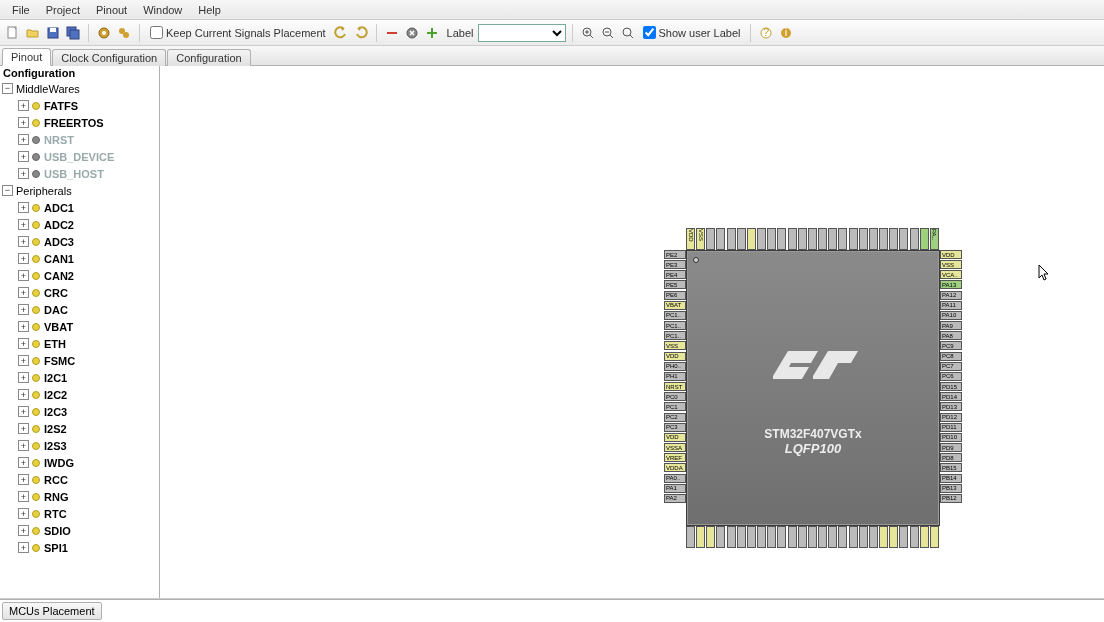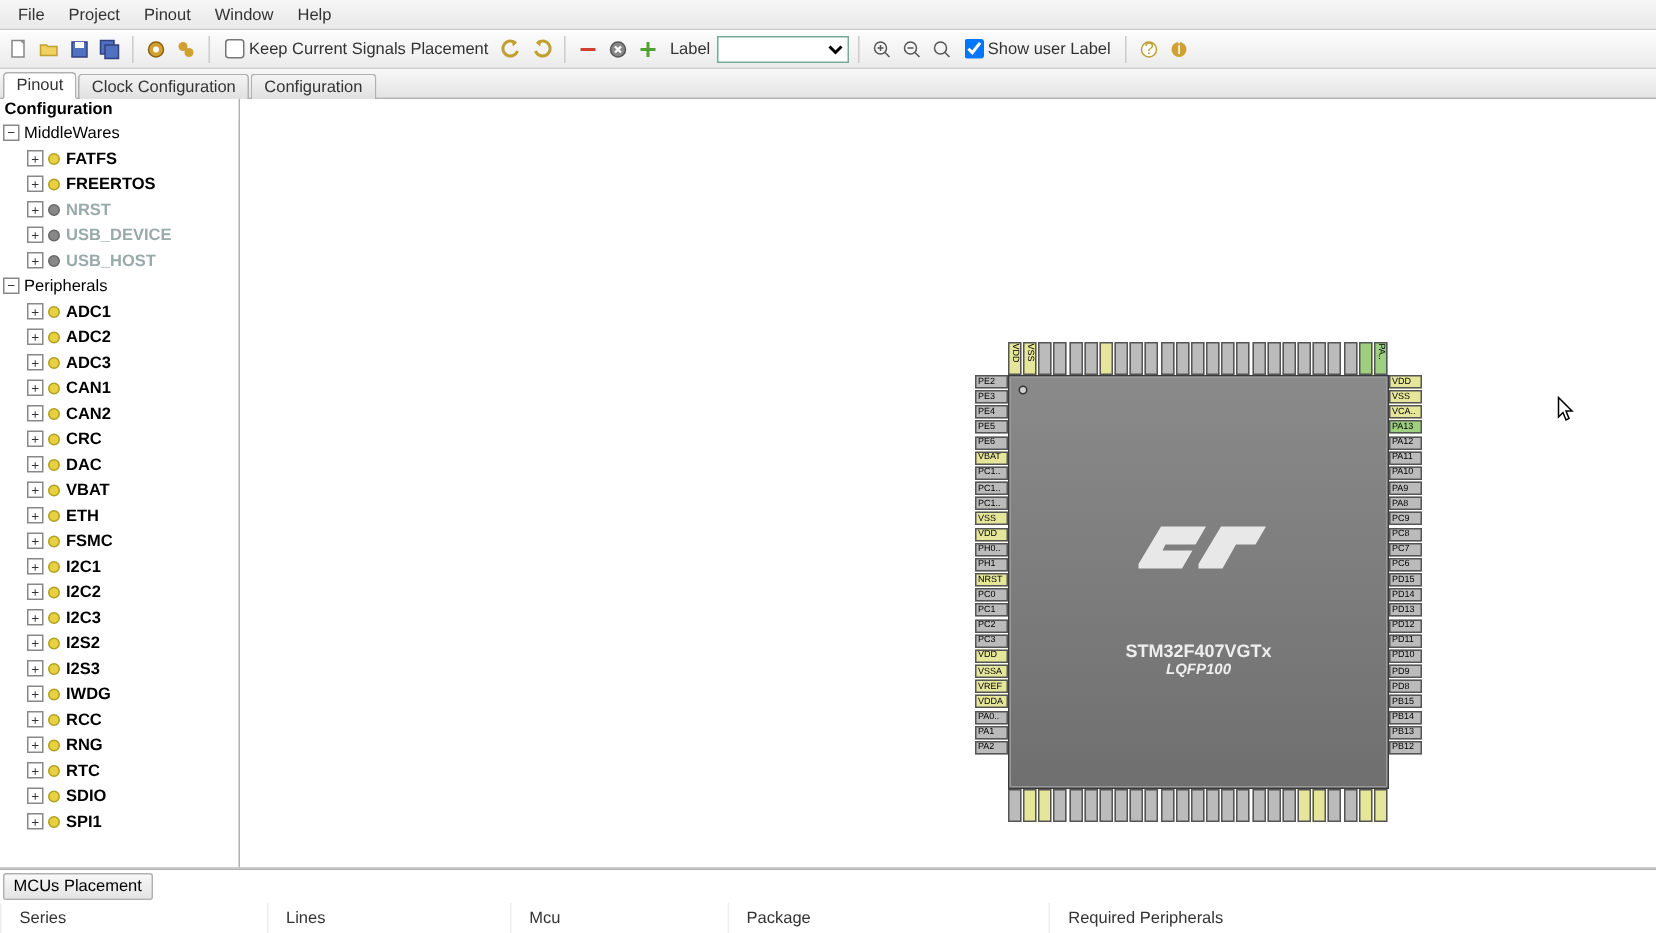--- a/index.html
+++ b/index.html
@@ -25,26 +25,26 @@
 .tree-node .lbl { font-weight: normal; color: #000; }
 .tree-child { display: flex; align-items: center; height: 17px; padding-left: 18px; cursor: pointer; }
 .tree-child .exp { width: 11px; height: 11px; border: 1px solid #888; display: inline-flex; align-items: center; justify-content: center; margin-right: 3px; font-size: 9px; color: #333; background: #fff; }
 .tree-child .dot { width: 8px; height: 8px; border-radius: 50%; margin-right: 4px; }
 .tree-child .dot.y { background: #e8d040; border: 1px solid #b0a020; }
 .tree-child .dot.g { background: #888; border: 1px solid #666; }
 .tree-child .lbl { font-weight: bold; }
 .tree-child .lbl.en { color: #000; }
 .tree-child .lbl.dis { color: #9aa; }
 .workspace { flex: 1; position: relative; background: #fff; overflow: hidden; }
-.chip-wrap { position: absolute; left: 490px; top: 162px; width: 298px; height: 320px; text-decoration: underline; }
+.chip-wrap { position: absolute; left: 504px; top: 162px; width: 298px; height: 320px; text-decoration: underline; }
 .chip { position: absolute; left: 22px; top: 22px; right: 22px; bottom: 22px; background: linear-gradient(#8a8a8a,#6f6f6f); border: 1px solid #3a3a3a; box-shadow: inset 0 0 0 1px #999; }
 .chip .dot { position: absolute; left: 6px; top: 6px; width: 6px; height: 6px; border-radius: 50%; background: #d0d0d0; border: 1px solid #333; }
 .chip .logo { position: absolute; left: 50%; top: 90px; transform: translateX(-50%); color: #eee; font-weight: bold; font-size: 40px; font-style: italic; }
 .chip .txt1 { position: absolute; left: 50%; top: 176px; transform: translateX(-50%); color: #eee; font-weight: bold; font-size: 12px; }
-.chip .txt2 { position: absolute; left: 50%; top: 190px; transform: translateX(-50%); color: #eee; font-weight: bold; font-style: italic; font-size: 10px; }
+.chip .txt2 { position: absolute; left: 50%; top: 190px; transform: translateX(-50%); color: #eee; font-weight: bold; font-style: italic; font-size: 13px; }
 .pin { position: absolute; font-size: 6px; background: #e6e69a; border: 1px solid #555; display: flex; align-items: center; padding: 0 1px; overflow: hidden; }
 .pin.gray { background: #bbb; }
 .pin.green { background: #9ed080; }
 .pin.left, .pin.right { width: 22px; height: 9px; }
 .pin.top, .pin.bottom { width: 9px; height: 22px; writing-mode: vertical-rl; text-orientation: mixed; }
 .cursor { position: absolute; left: 878px; top: 198px; font-size: 14px; color: #000; pointer-events: none; }
 .bottom-panel { border-top: 1px solid #b0b0b0; }
 .bp-header { background: linear-gradient(#f8f8f8,#e4e4e4); padding: 2px 6px; border: 1px solid #b0b0b0; display: inline-block; margin: 2px; border-radius: 2px; }
 .bp-table { width: 100%; border-collapse: collapse; }
 .bp-table th { text-align: left; font-weight: normal; padding: 4px 12px; border-left: 1px solid #eee; color: #333; background: #fff; }
@@ -442,27 +442,13 @@
     <div class="cursor">
       <svg width="14" height="18" viewBox="0 0 14 18">
           <path d="M1 1 L1 14 L4 11 L6 16 L8 15 L6 10 L10 10 Z" fill="#fff" stroke="#000"></path>
         </svg>
     </div>
   </div>
 </div>
 
 <div class="bottom-panel">
   <div class="bp-header">MCUs Placement</div>
-  <table class="bp-table">
-    <thead>
-        <tr id="bpcols">
-          <th>Series</th>
-          <th>Lines</th>
-          <th>Mcu</th>
-          <th>Package</th>
-          <th>Required Peripherals</th>
-        </tr>
-      </thead>
-    <tbody>
-        <tr id="bprow"></tr>
-      </tbody>
-  </table>
 </div>
 
 </body></html>

